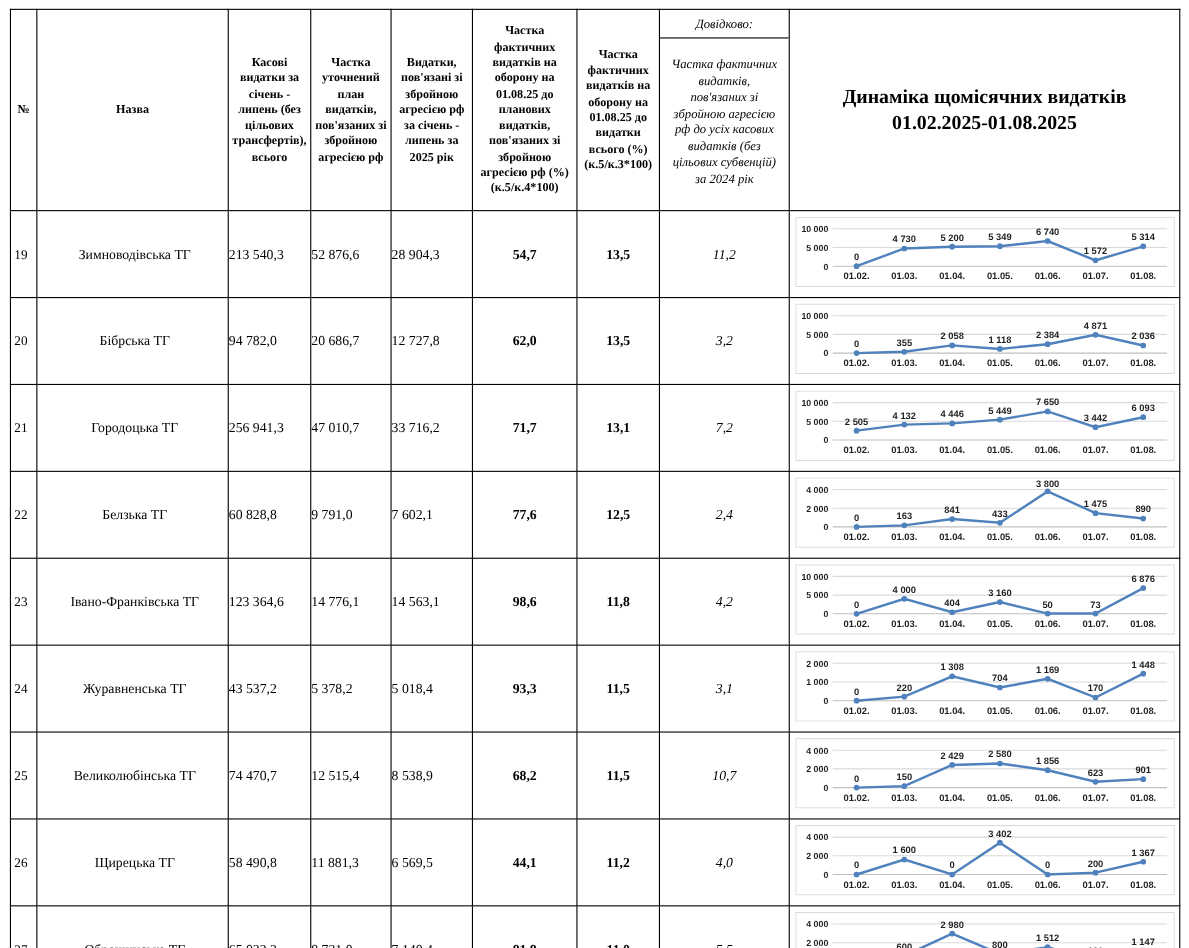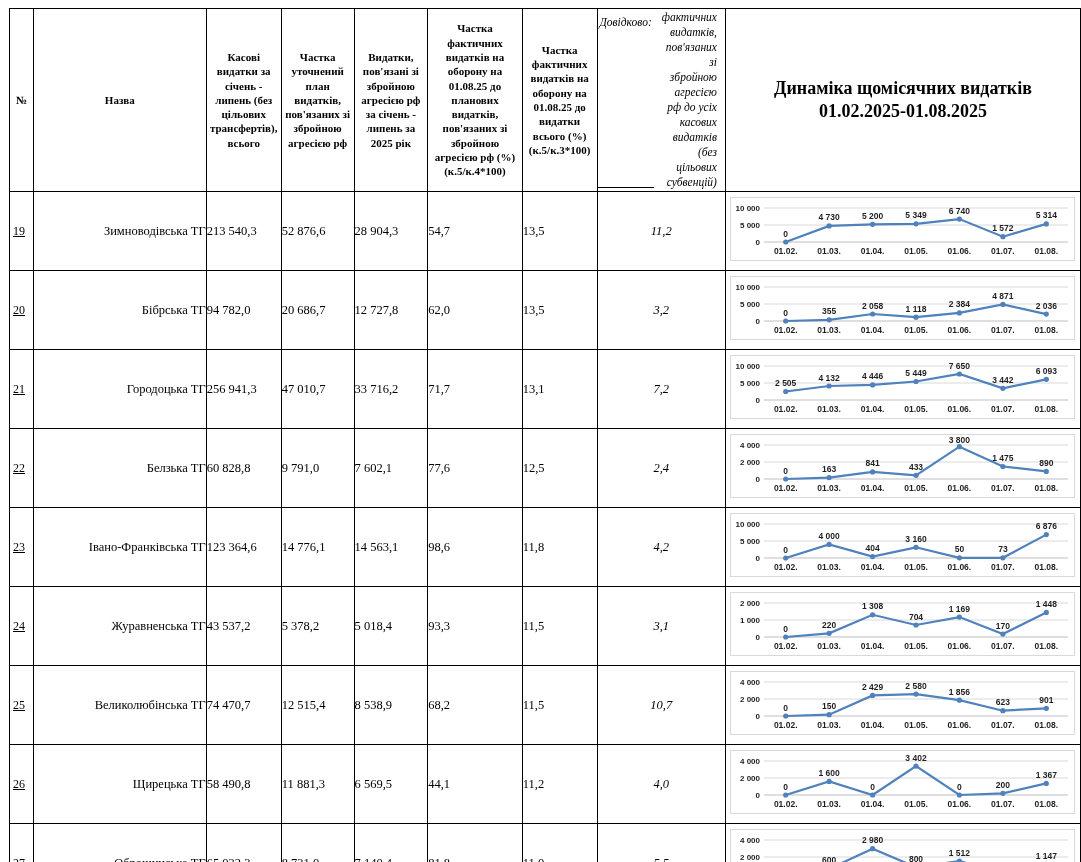--- a/index.html
+++ b/index.html
@@ -2,29 +2,29 @@
 <html><head>
 <meta charset="utf-8">
 <style>
   html,body{margin:0;padding:0;background:#ffffff;}
   body{width:1081px;height:862px;position:relative;font-family:"Liberation Serif",serif;color:#000;}
   .table-wrap{position:absolute;left:9px;top:8px;}
   table{border-collapse:collapse;table-layout:fixed;}
   th,td{border:1.6px solid #000;padding:0;overflow:hidden;}
   thead th{height:178px;vertical-align:middle;text-align:center;font-weight:bold;font-size:11px;line-height:1.3;padding:2px 3px;}
   th .formula{font-weight:bold;}
-  .refwrap{display:flex;flex-direction:row;height:176px;margin:-2px -3px;text-align:right;}
+  .refwrap{display:flex;flex-direction:column;height:176px;margin:-2px -3px;}
   .ref-top{border-bottom:1.6px solid #000;font-style:italic;font-weight:normal;font-size:11.5px;padding:3px 2px 4px 2px;}
   .ref-body{flex:1;display:flex;align-items:center;justify-content:center;font-style:italic;font-weight:normal;font-size:11.5px;padding:2px 8px;}
   th.dyn{font-size:18px;}
   tbody td{height:74px;vertical-align:middle;font-size:12.5px;}
-  td.c-num{text-align:left;padding-left:3px;font-size:12px;text-decoration:underline;}
-  td.c-name{text-align:right;padding-left:4px;}
+  td.c-num{text-align:left;padding-left:3px;font-size:12px;}
+  td.c-name{text-align:center;padding-left:4px;}
   td.c-val{padding-right:13px;}
-  td.c-pct{font-weight:normal;}
+  td.c-pct{text-align:center;font-weight:bold;}
   td.c-ref{text-align:center;font-style:italic;}
   td.c-chart{padding:2px 4px;text-align:center;}
   svg text{font-family:"Liberation Sans",sans-serif;fill:#1f1f1f;}
   svg .tick{font-size:8px;font-weight:bold;}
   svg .dlabel{font-size:8.5px;font-weight:bold;}
   svg .xlabel{font-size:8.5px;font-weight:bold;}
 </style>
 </head>
 <body>
 

